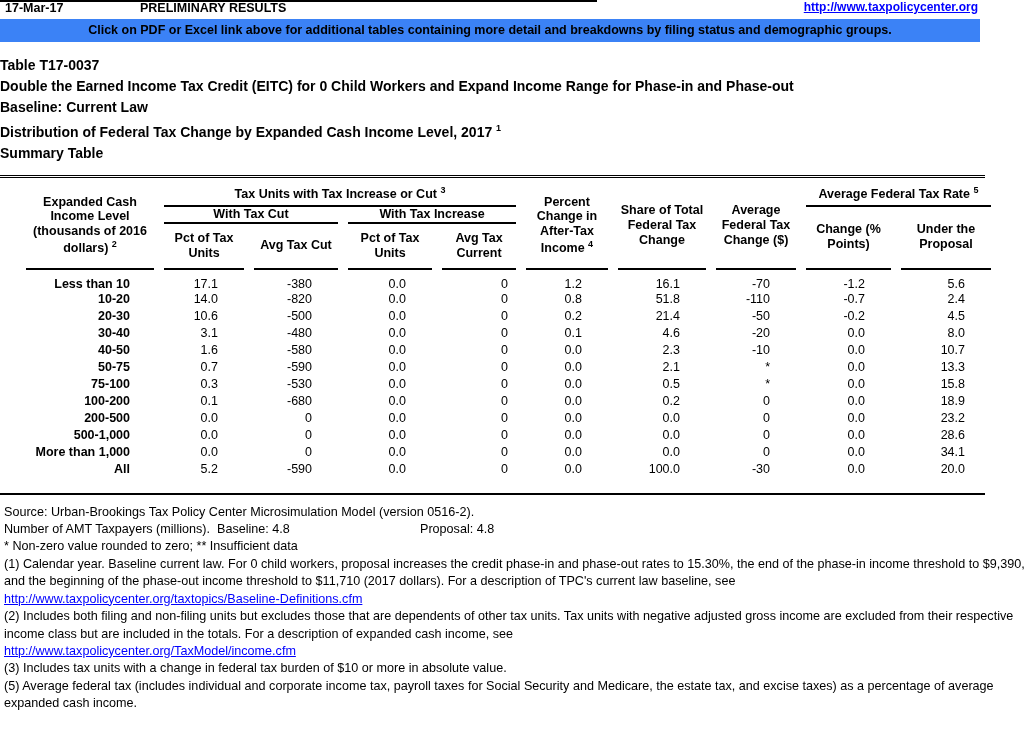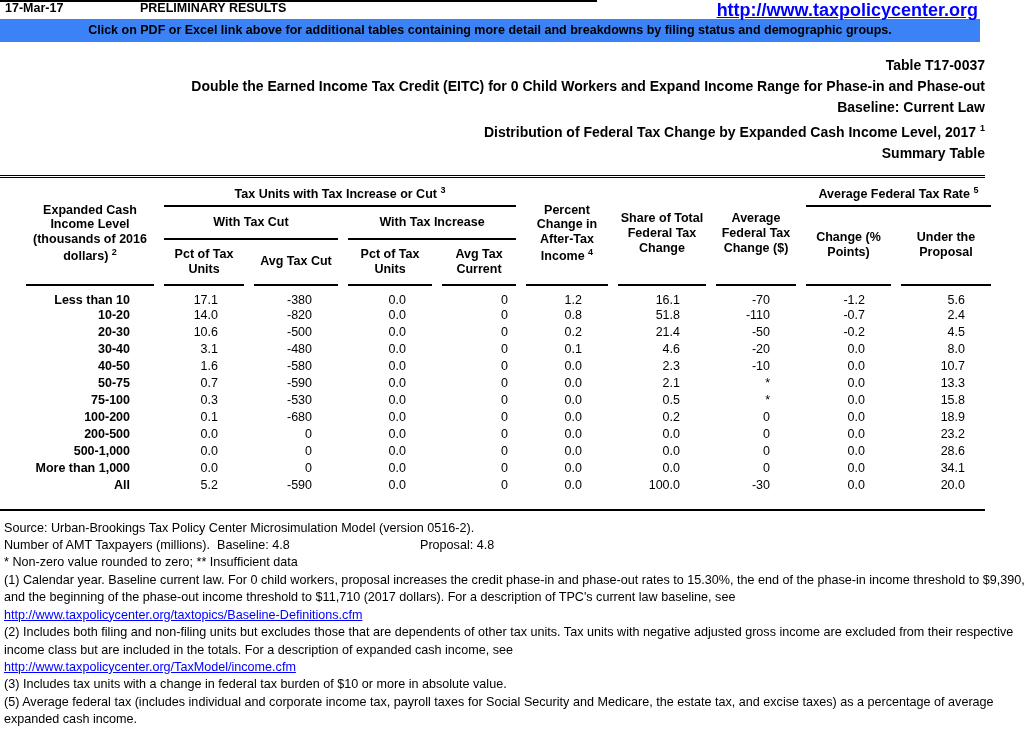--- a/index.html
+++ b/index.html
@@ -10,48 +10,48 @@
     color: #000000;
     font-family: "Liberation Sans", sans-serif;
   }
   .page { position: relative; width: 1034px; }
 
   
   .topbar { position: relative; height: 19px; }
   .top-divider { position: absolute; top: 0; left: 0; width: 597px; height: 0; border-top: 2px solid #000; }
   .date-label { position: absolute; left: 5px; top: 1px; font-weight: bold; font-size: 12.5px; }
   .prelim-label { position: absolute; left: 140px; top: 1px; font-weight: bold; font-size: 12.5px; }
-  .site-link { position: absolute; right: 56px; top: 0; font-size: 18px; color: #0000FF; text-decoration: underline; cursor: pointer; font-weight: bold; }
+  .site-link { position: absolute; right: 56px; top: 0; font-size: 12px; color: #0000FF; text-decoration: underline; cursor: pointer; font-weight: bold; }
 
   .banner {
     width: 980px; background: #3b82f6; color: #000000;
     font-weight: bold; font-size: 12.5px; text-align: center;
     padding: 4px 0 5px;
   }
 
   
-  .titles { width: 985px; text-align: right; margin-top: 13px; }
+  .titles { width: 985px; text-align: left; margin-top: 13px; }
   .title-line { font-weight: bold; font-size: 14px; line-height: 21px; }
   sup { font-size: 9px; font-weight: bold; }
 
   
   .tablewrap {
     width: 985px; margin-top: 11px;
     border-top: 3px double #000;
     border-bottom: 2px solid #000;
     padding: 5px 16px 15px;
   }
   table {
     border-collapse: separate; border-spacing: 10px 0;
     width: 985px; table-layout: fixed; font-size: 12.5px;
   }
   th { font-weight: bold; padding: 0; line-height: 1.18; text-align: center; }
   .uline { border-bottom: 2px solid #000; }
   tr.h1 th { height: 24px; vertical-align: middle; }
-  tr.h2 th { height: 33px; vertical-align: middle; }
+  tr.h2 th { height: 17px; vertical-align: middle; }
   tr.h3 th { height: 46px; vertical-align: middle; }
   td { text-align: right; height: 17px; padding: 0 26px 0 0; font-size: 12.5px; }
   td.c1 { font-weight: bold; padding-right: 24px; }
   td.c5 { padding-right: 8px; }
   tbody tr.first td { padding-top: 7px; }
 
   
   .footnotes { width: 1032px; margin-top: 9px; font-size: 12.6px; line-height: 17.4px; }
   .fn { padding-left: 4px; white-space: pre-wrap; }
   .fn-link { color: #0000FF; text-decoration: underline; cursor: pointer; display: inline-block; }

